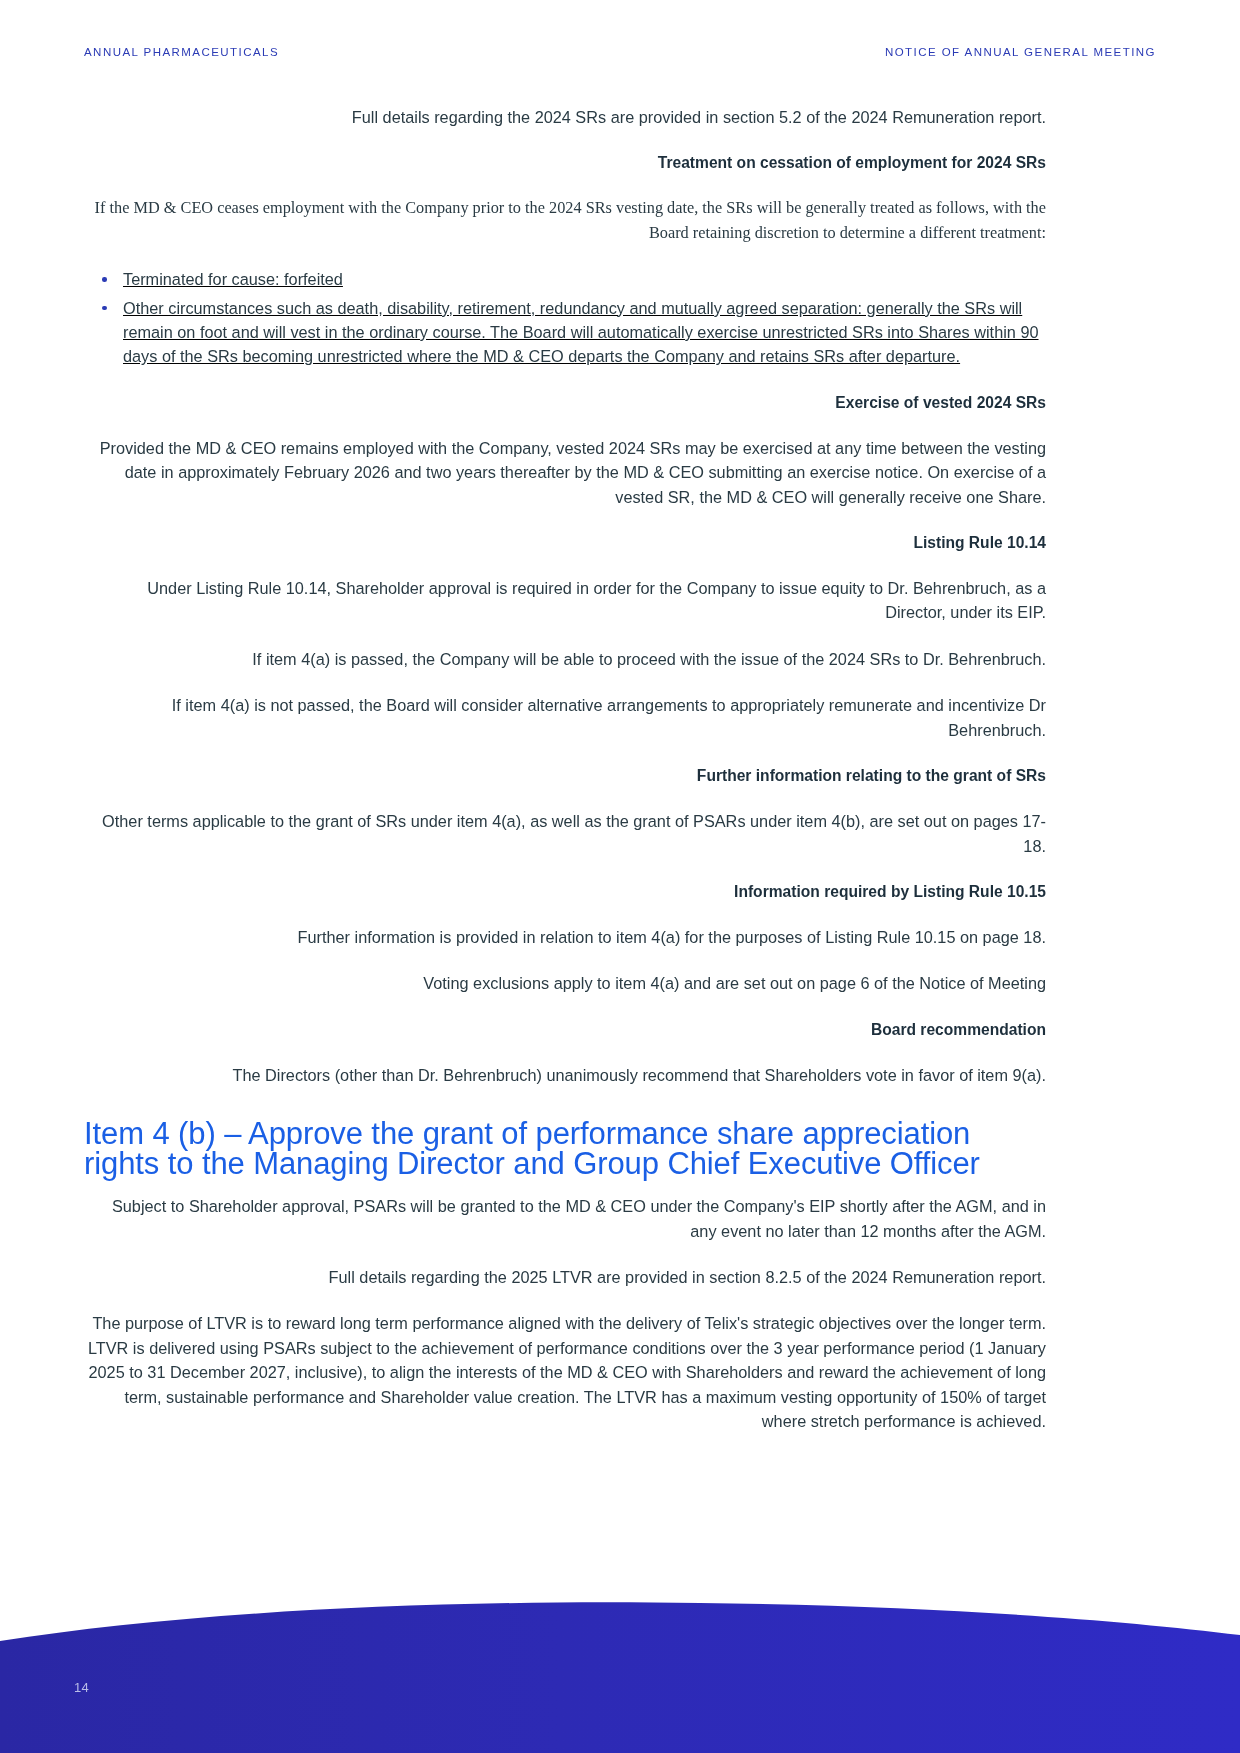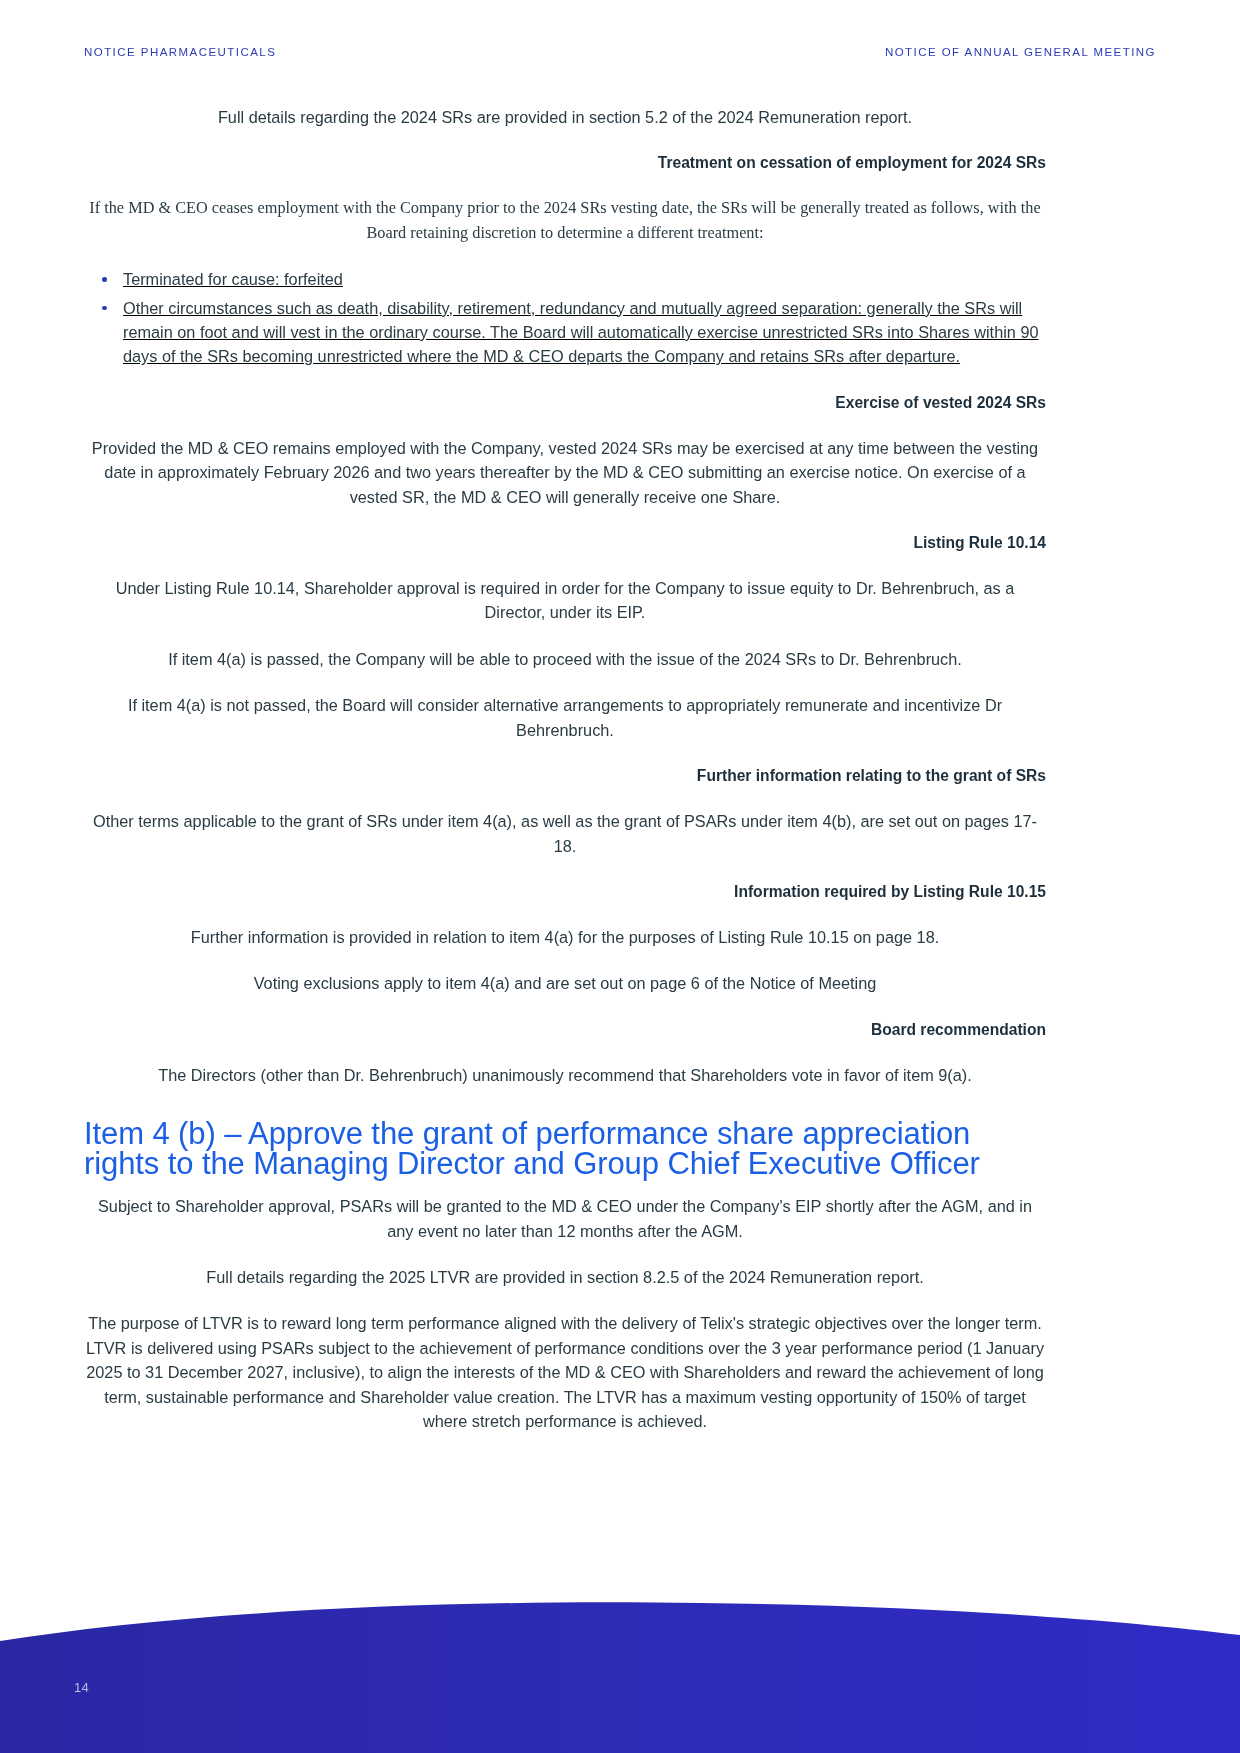--- a/index.html
+++ b/index.html
@@ -38,21 +38,21 @@
     top:105px;
     left:84px;
     width:962px;
   }
 
   p.body {
     font-size:16.3px;
     line-height:24.4px;
     color:#2a3b44;
     margin-bottom:22px;
-    text-align:center;
+    text-align:right;
   }
   h3.sub {
     font-size:15.6px;
     line-height:23px;
     font-weight:bold;
     color:#1d2f3c;
     margin-bottom:22px;
     text-align:right;
   }
   h2.item-head {
@@ -103,21 +103,21 @@
     color:#b9bde8;
     letter-spacing:0.3px;
   }
 </style>
 </head>
 <body>
 
 <div class="page">
 
   <div class="runhead">
-    <span>NOTICE PHARMACEUTICALS</span>
+    <span>ANNUAL PHARMACEUTICALS</span>
     <span>NOTICE OF ANNUAL GENERAL MEETING</span>
   </div>
 
   <div class="content">
 
     <p class="body">Full details regarding the 2024 SRs are provided in section 5.2 of the 2024 Remuneration report.</p>
 
     <h3 class="sub">Treatment on cessation of employment for 2024 SRs</h3>
 
     <p class="body gap-sm">If the MD &amp; CEO ceases employment with the Company prior to the 2024 SRs vesting date, the SRs will be generally treated as follows, with the Board retaining discretion to determine a different treatment:</p>

